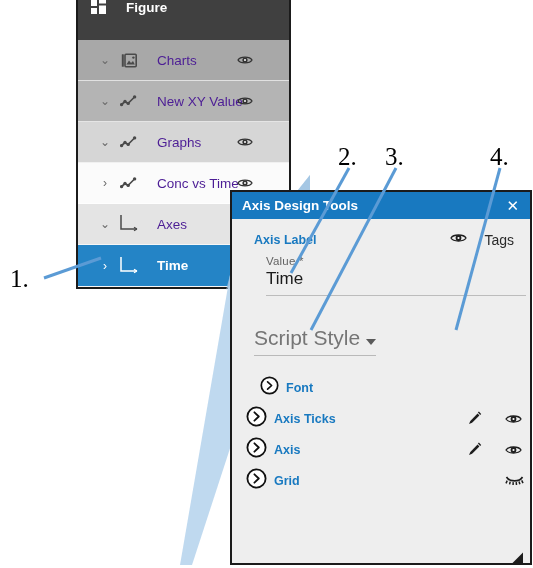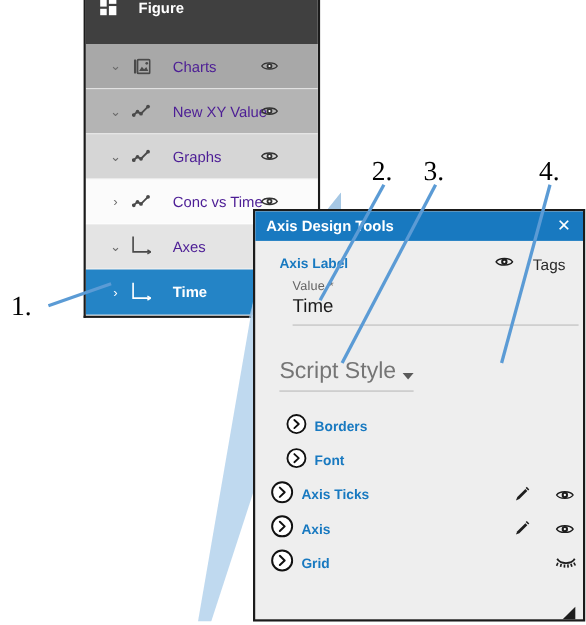--- a/index.html
+++ b/index.html
@@ -424,29 +424,20 @@
         <div class="sel-inner">
           <span class="sel-text">Script Style</span>
           <span class="sel-caret"></span>
         </div>
         <div class="sel-underline"></div>
       </div>
     </div>
 
     <div class="acc-list">
 
-      <div class="acc-row indent">
-        <span>
-          <svg width="19" height="19" viewBox="0 0 19 19">
-            <circle cx="9.5" cy="9.5" r="8.2" fill="#ffffff" stroke="#111" stroke-width="1.7"></circle>
-            <path d="M7.6 5.8 L11.6 9.5 L7.6 13.2" fill="none" stroke="#111" stroke-width="1.7" stroke-linecap="round" stroke-linejoin="round"></path>
-          </svg>
-        </span>
-        <span class="acc-label">Borders</span>
-      </div>
 
       <div class="acc-row indent">
         <span>
           <svg width="19" height="19" viewBox="0 0 19 19">
             <circle cx="9.5" cy="9.5" r="8.2" fill="#ffffff" stroke="#111" stroke-width="1.7"></circle>
             <path d="M7.6 5.8 L11.6 9.5 L7.6 13.2" fill="none" stroke="#111" stroke-width="1.7" stroke-linecap="round" stroke-linejoin="round"></path>
           </svg>
         </span>
         <span class="acc-label">Font</span>
       </div>

